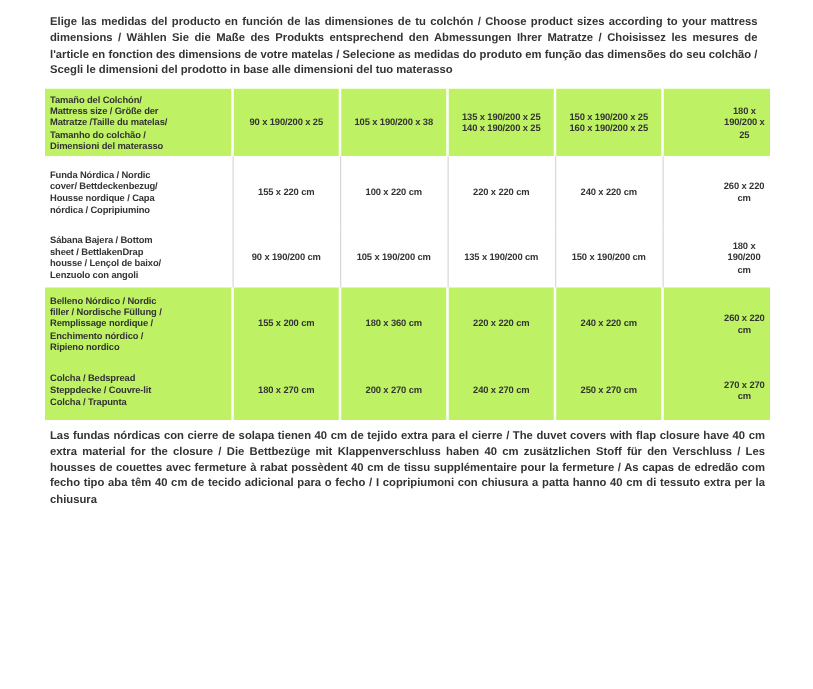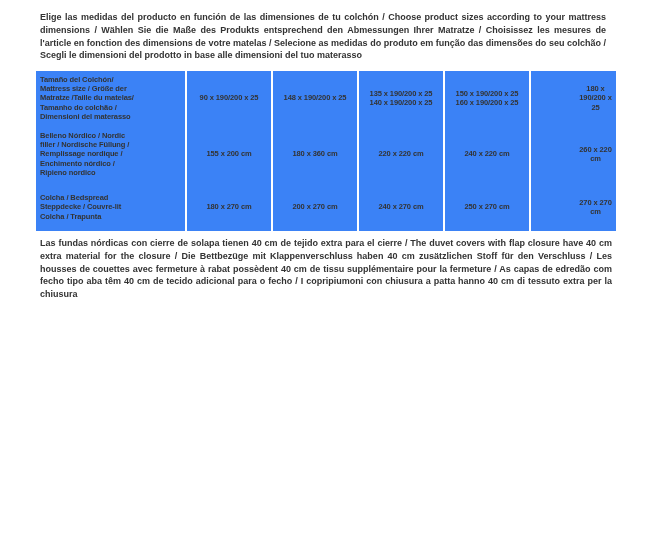--- a/index.html
+++ b/index.html
@@ -44,21 +44,21 @@
   }
   td.label-cell {
     text-align: left;
     padding-left: 7px;
     width: 150px;
   }
   td.val-cell {
     text-align: center;
     width: 86px;
   }
-  tr.gray { background: #3b82f6; }
+  tr.gray { background: #bef264; }
   tr.white { background: #ffffff; }
   tr.gray td { border-right: 2px solid #ffffff; }
   tr.white td { border-right: 1px solid #d9d9d9; }
   tr.gray td:last-child, tr.white td:last-child { border-right: none; padding-left: 48px; }
   tr.r0 { height: 54px; }
   tr.r1 { height: 57px; }
   tr.r2 { height: 55px; }
   tr.r3 { height: 48px; }
   tr.r4 { height: 58px; }
   tr.r5 { height: 47px; }
@@ -84,30 +84,52 @@
   <table class="size-table">
     <tbody>
 
       <tr class="gray r0">
         <td class="label-cell">Tamaño del Colchón/
 Mattress size / Größe der
 Matratze /Taille du matelas/
 Tamanho do colchão /
 Dimensioni del materasso</td>
         <td class="val-cell">90 x 190/200 x 25</td>
-        <td class="val-cell">148 x 190/200 x 25</td>
+        <td class="val-cell">105 x 190/200 x 38</td>
         <td class="val-cell">135 x 190/200 x 25
 140 x 190/200 x 25</td>
         <td class="val-cell">150 x 190/200 x 25
 160 x 190/200 x 25</td>
         <td class="val-cell">180 x 190/200 x 25</td>
       </tr>
 
+      <tr class="white r1">
+        <td class="label-cell">Funda Nórdica / Nordic
+cover/ Bettdeckenbezug/
+Housse nordique / Capa
+nórdica / Copripiumino</td>
+        <td class="val-cell">155 x 220 cm</td>
+        <td class="val-cell">100 x 220 cm</td>
+        <td class="val-cell">220 x 220 cm</td>
+        <td class="val-cell">240 x 220 cm</td>
+        <td class="val-cell">260 x 220 cm</td>
+      </tr>
 
 
+      <tr class="white r3">
+        <td class="label-cell">Sábana Bajera / Bottom
+sheet / BettlakenDrap
+housse / Lençol de baixo/
+Lenzuolo con angoli</td>
+        <td class="val-cell">90 x 190/200 cm</td>
+        <td class="val-cell">105 x 190/200 cm</td>
+        <td class="val-cell">135 x 190/200 cm</td>
+        <td class="val-cell">150 x 190/200 cm</td>
+        <td class="val-cell">180 x 190/200 cm</td>
+      </tr>
 
       <tr class="gray r4">
         <td class="label-cell">Belleno Nórdico / Nordic
 filler / Nordische Füllung /
 Remplissage nordique /
 Enchimento nórdico /
 Ripieno nordico</td>
         <td class="val-cell">155 x 200 cm</td>
         <td class="val-cell">180 x 360 cm</td>
         <td class="val-cell">220 x 220 cm</td>

